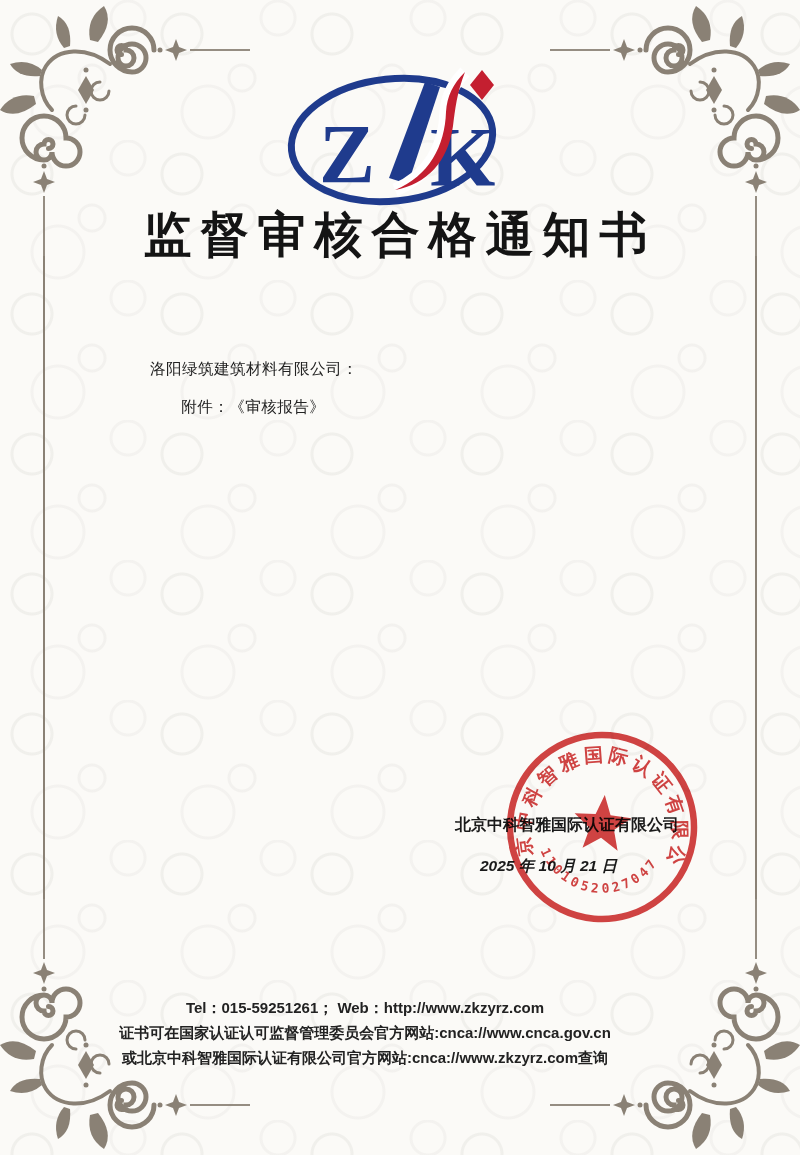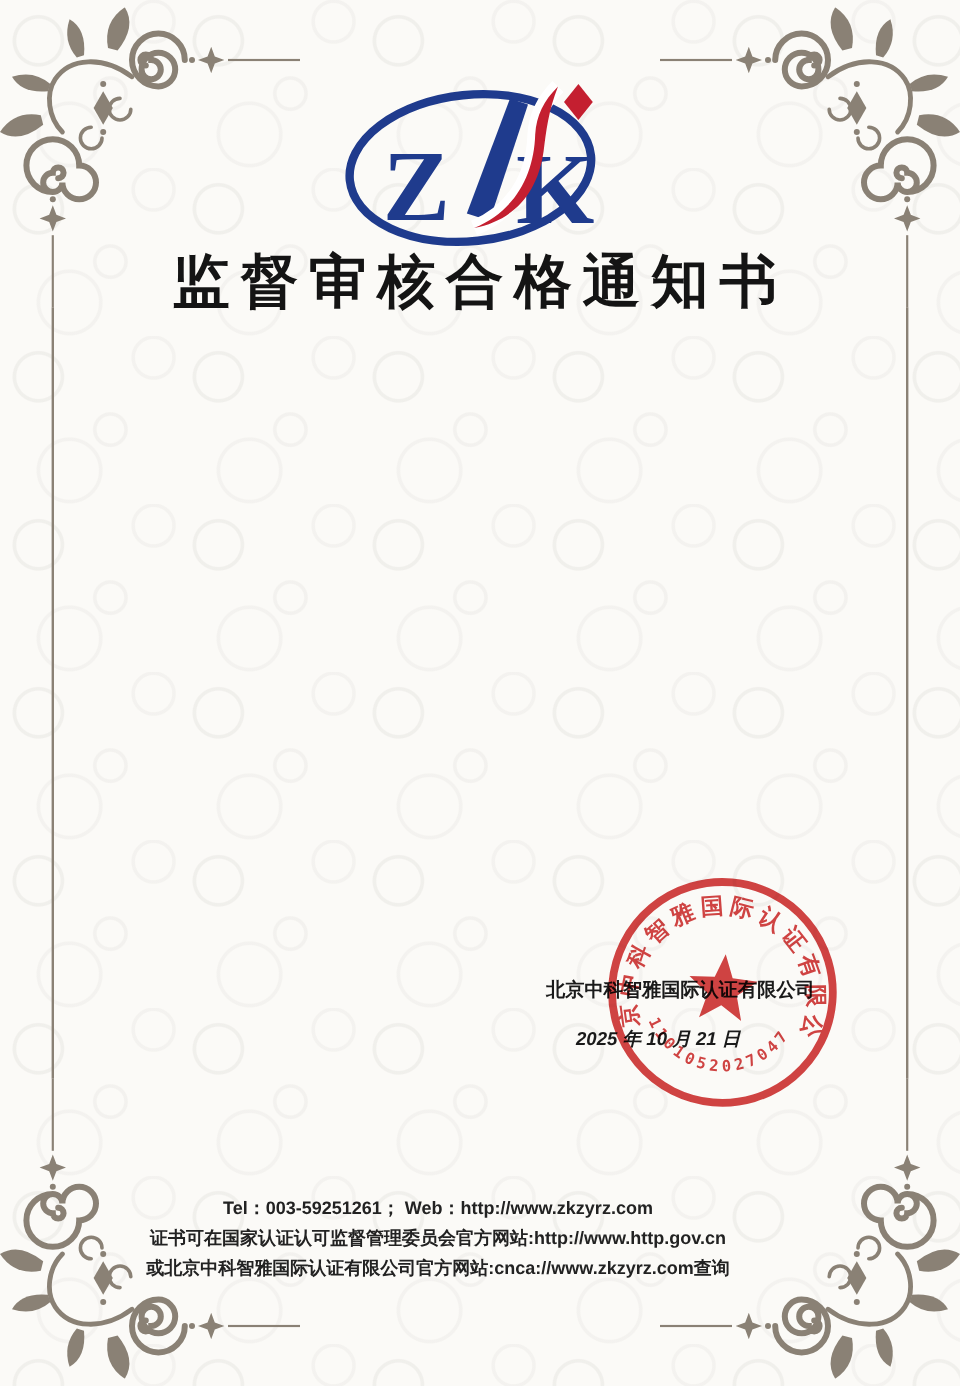--- a/index.html
+++ b/index.html
@@ -123,20 +123,22 @@
     <text x="153" y="124" font-family="'Liberation Serif','DejaVu Serif',serif" font-weight="bold" font-size="84" fill="#1f3b8d">K</text>
     <path d="M148 20 L163 25 L131 122 L112 116 Z" fill="#1f3b8d"></path>
     <path d="M118 128 C 152 114 168 84 169 50 C 170 34 176 22 188 10" fill="none" stroke="#ffffff" stroke-width="13"></path>
     <path d="M118 128 C 152 114 168 84 169 50 C 170 34 176 22 188 10 C 180 30 178 48 176 64 C 171 100 150 122 118 128 Z" fill="#c41f30"></path>
     <path d="M205 8 L217 23 L205 38 L193 23 Z" fill="#c41f30"></path>
   </svg>
 
   <div class="doc-title">监督审核合格通知书</div>
 
   <div class="body-text">
+    <p class="salutation">洛阳绿筑建筑材料有限公司：</p>
+    <p>附件：《审核报告》</p>
   </div>
 
   <div class="sig-company">北京中科智雅国际认证有限公司</div>
   <div class="sig-date">2025 年 10 月 21 日</div>
 
   <svg class="seal" viewBox="0 0 220 220">
     <g transform="rotate(5 110 110)">
       <circle cx="110" cy="110" r="92" fill="none" stroke="#cf3434" stroke-width="6.5"></circle>
       <path id="sealTopArc" d="M 47.5 152 A 72 72 0 1 1 172.5 152" fill="none"></path>
       <text font-size="19" font-weight="bold" fill="#cf3434" letter-spacing="4.5" font-family="'Liberation Sans','DejaVu Sans',sans-serif">
@@ -144,18 +146,18 @@
       </text>
       <path d="M110 78 L117.5 97.6 L138.5 98.7 L122.2 112 L127.6 132.3 L110 120.8 L92.4 132.3 L97.8 112 L81.5 98.7 L102.5 97.6 Z" fill="#cf3434"></path>
       <path id="sealBottomArc" d="M 49.3 135.8 A 66 66 0 0 0 170.7 135.8" fill="none"></path>
       <text font-size="13" font-weight="bold" fill="#cf3434" letter-spacing="3.5" font-family="'DejaVu Sans Mono',monospace">
         <textPath href="#sealBottomArc" startOffset="50%" text-anchor="middle">1101052027047</textPath>
       </text>
     </g>
   </svg>
 
   <div class="footer">
-    <div class="f-line">Tel：003-59251261；    Web：http://www.zkzyrz.com</div>
-    <div class="f-line">证书可在国家认证认可监督管理委员会官方网站:http://www.http.gov.cn</div>
+    <div class="f-line">Tel：015-59251261；    Web：http://www.zkzyrz.com</div>
+    <div class="f-line">证书可在国家认证认可监督管理委员会官方网站:cnca://www.cnca.gov.cn</div>
     <div class="f-line">或北京中科智雅国际认证有限公司官方网站:cnca://www.zkzyrz.com查询</div>
   </div>
 
 </div>
 
 </body></html>

